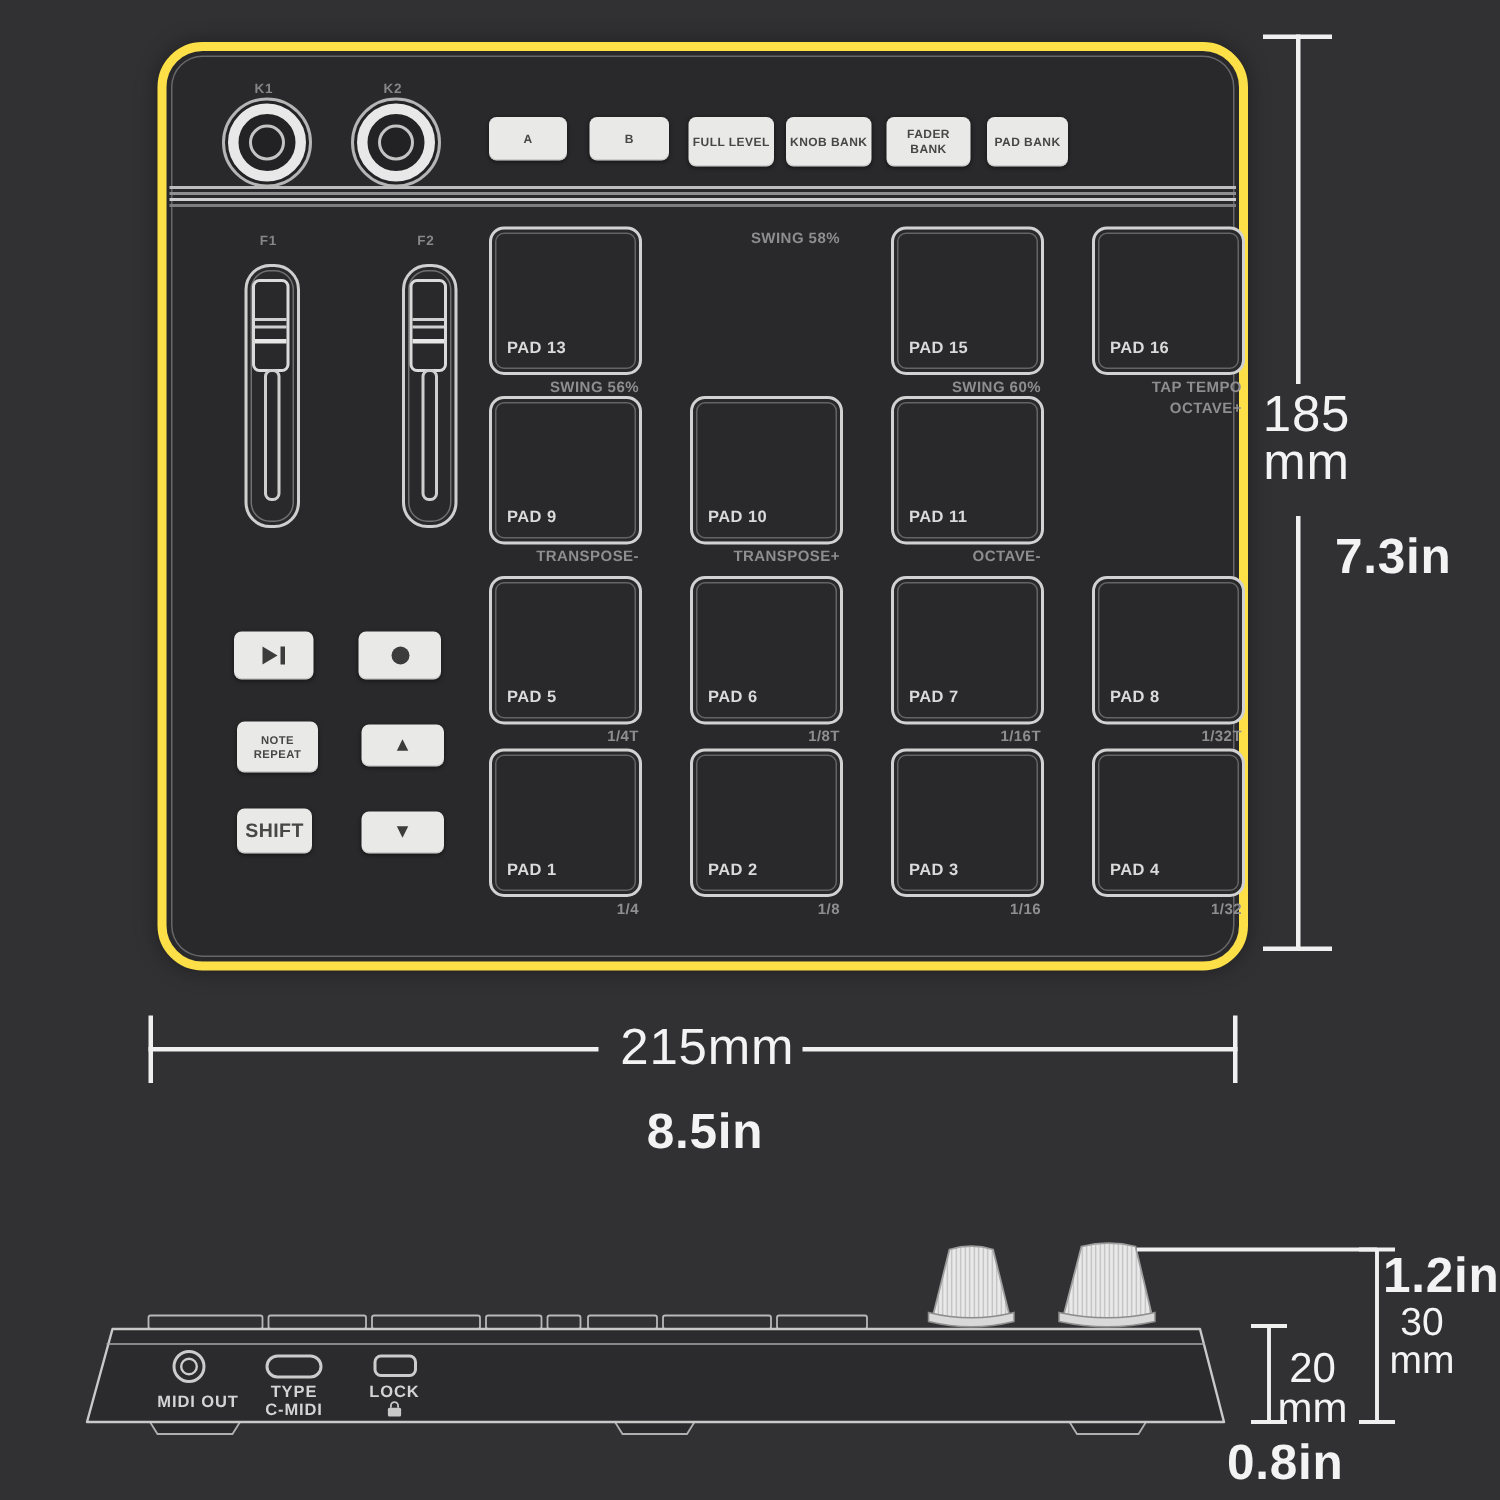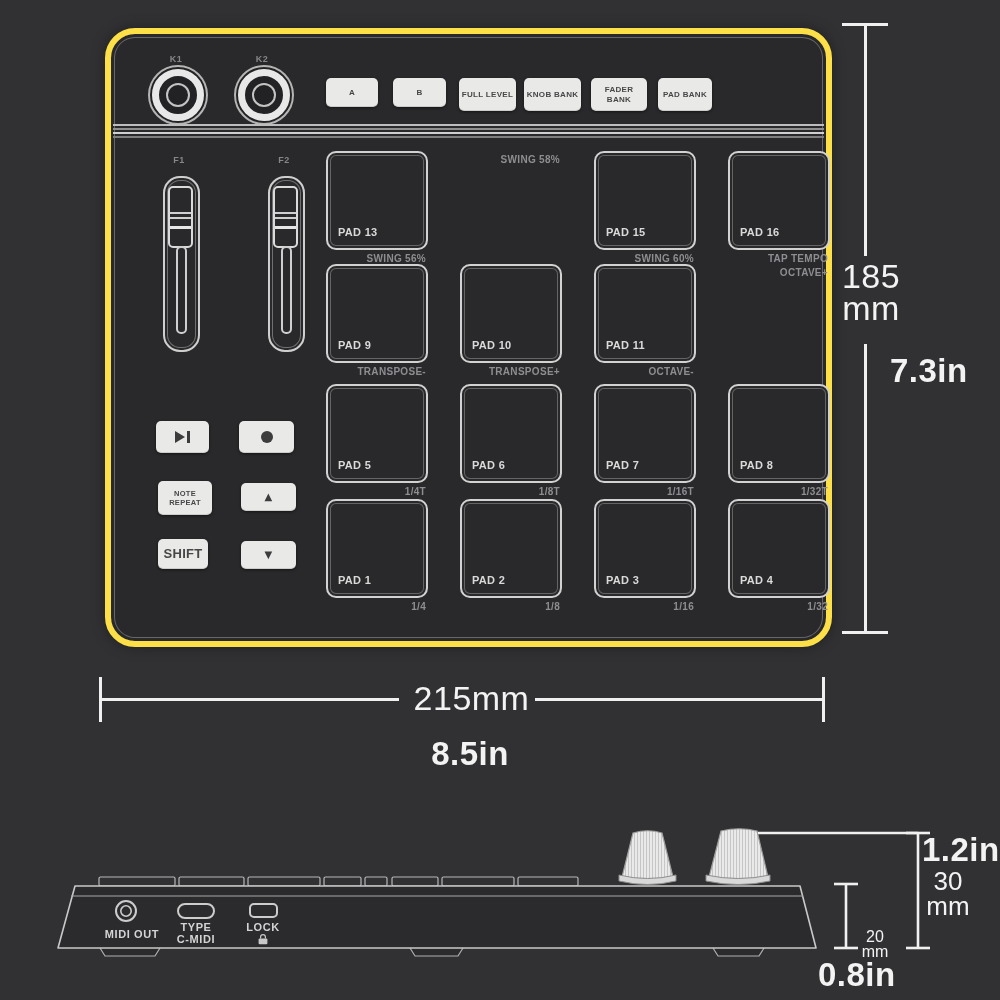--- a/index.html
+++ b/index.html
@@ -302,17 +302,17 @@
     <line x1="834" y1="884" x2="858" y2="884"></line>
     <line x1="834" y1="948" x2="858" y2="948"></line>
   </g>
 </svg>
 
 <div class="dim-text dim-in" style="left:922px;top:831px;">1.2in</div>
 <div class="dim-text dim-stack" style="left:924px;top:869px;width:48px;font-size:26px;">
   <div>30</div>
   <div>mm</div>
 </div>
-<div class="dim-text dim-stack" style="left:851px;top:929px;width:48px;font-size:16px;">
+<div class="dim-text dim-stack" style="left:851px;top:899px;width:48px;font-size:28px;">
   <div>20</div>
   <div>mm</div>
 </div>
 <div class="dim-text dim-in" style="left:818px;top:956px;">0.8in</div>
 
 </body></html>

